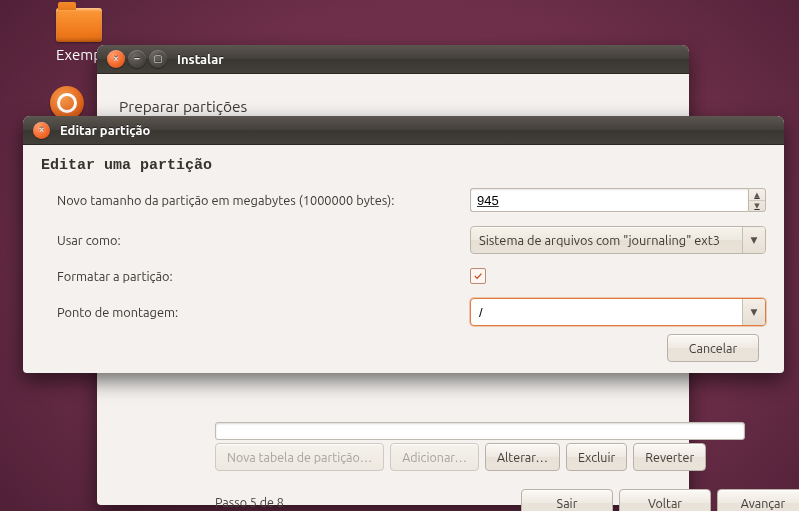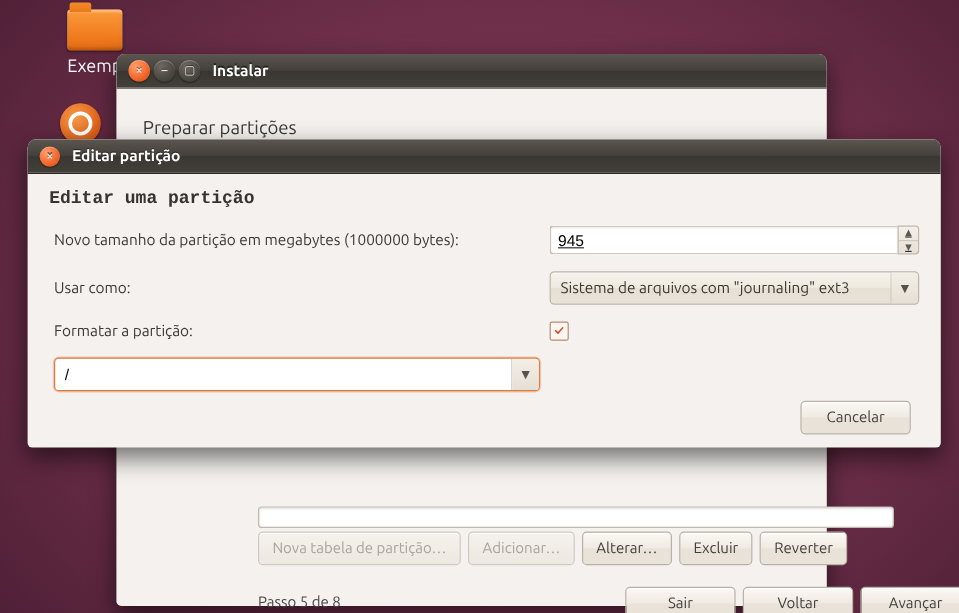--- a/index.html
+++ b/index.html
@@ -170,21 +170,21 @@
     color: #37332f;
     font-family: Liberation Mono, monospace;
   }
 
   .form {
     display: grid;
     grid-template-columns: 405px 1fr;
     row-gap: 14px;
     column-gap: 8px;
     align-items: center;
-    margin-left: 4px;
+    margin-left: 16px;
   }
   .lbl { font-size: 12.8px; color: #3c3935; }
 
   .spinbox {
     display: flex;
     height: 24px;
     text-decoration: underline;
   }
   .spinbox input {
     flex: 1;
@@ -328,20 +328,21 @@
         <div class="arrowbtn">▼</div>
       </div>
 
       <div class="lbl">Formatar a partição:</div>
       <div>
         <div class="chk">
           <span>✓</span>
         </div>
       </div>
 
+      <div class="lbl">Ponto de montagem:</div>
       <div class="combo-edit focused">
         <input type="text" value="/" style="">
         <div class="arrowbtn">▼</div>
       </div>
     </div>
 
     <div class="dlg-btns">
       <div class="btn wide">Cancelar</div>
     </div>
   </div>

